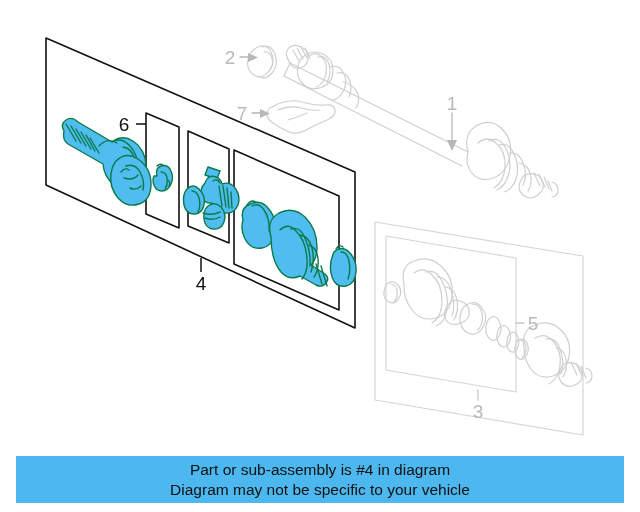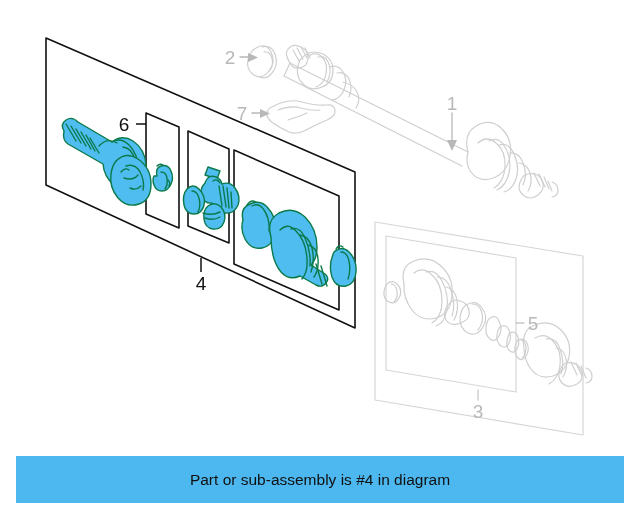--- a/index.html
+++ b/index.html
@@ -263,15 +263,16 @@
     <text class="dark-label" x="201" y="290" text-anchor="middle">4</text>
     <text class="dim-label" x="230" y="64" text-anchor="middle">2</text>
     <text class="dim-label" x="242" y="120" text-anchor="middle">7</text>
     <text class="dim-label" x="452" y="110" text-anchor="middle">1</text>
     <text class="dim-label" x="533" y="330" text-anchor="middle">5</text>
     <text class="dim-label" x="478" y="418" text-anchor="middle">3</text>
   </svg>
 
   <div class="notice-banner">
     <div class="notice-line">Part or sub-assembly is #4 in diagram</div>
+    <div class="notice-line">Diagram may not be specific to your vehicle</div>
   </div>
 
 </div>
 
 </body></html>

